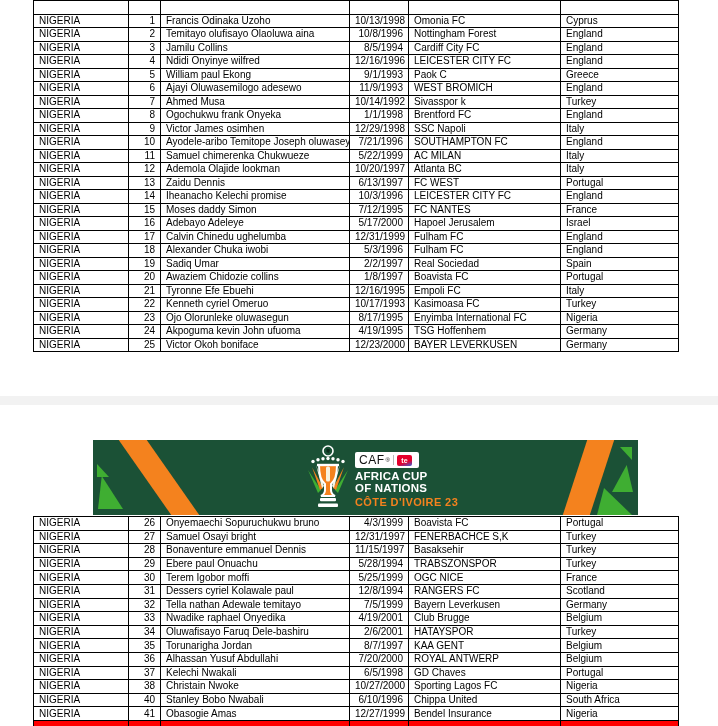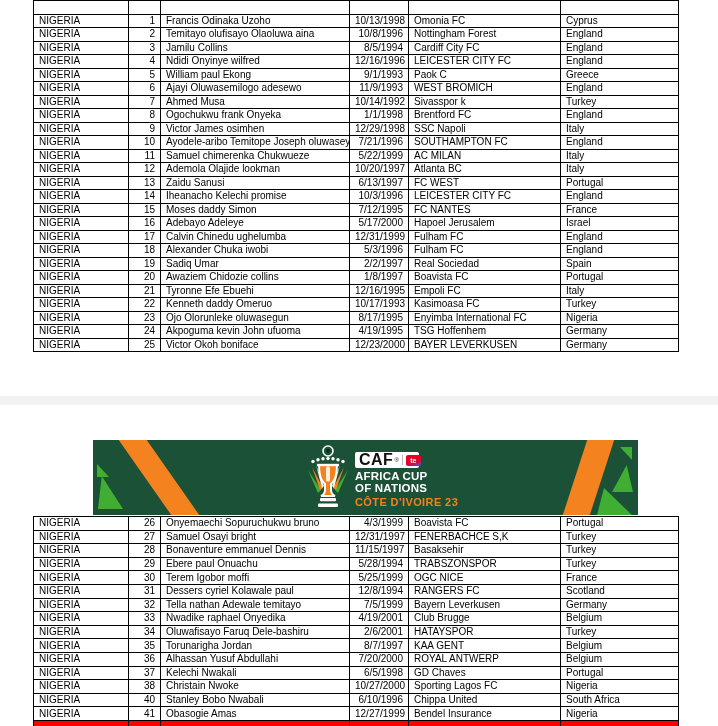--- a/index.html
+++ b/index.html
@@ -49,21 +49,21 @@
   .tri-l2{left:5px;top:36px;width:25px;height:33px;clip-path:polygon(15% 0,100% 100%,0 100%)}
   .tri-r1{left:527px;top:7px;width:12px;height:13px;clip-path:polygon(100% 0,100% 100%,0 0)}
   .tri-r2{left:519px;top:25px;width:21px;height:27px;clip-path:polygon(70% 0,100% 100%,0 100%)}
   .tri-r3{left:504px;top:48px;width:35px;height:27px;clip-path:polygon(20% 0,100% 100%,0 100%)}
   .trophy{position:absolute;left:213px;top:4px}
   .caf-block{position:absolute;left:262px;top:12px;width:150px}
   .caf-box{
     width:64px;height:16px;background:#fff;border-radius:2px;
     display:flex;align-items:center;padding:0 4px;box-sizing:border-box;margin-bottom:3px;
   }
-  .caf-word{font-weight:bold;font-size:16px;letter-spacing:.5px;color:#101010;line-height:1}
+  .caf-word{font-weight:normal;font-size:12px;letter-spacing:.5px;color:#101010;line-height:1}
   .caf-reg{font-size:6px;color:#101010;vertical-align:top;margin-left:1px}
   .caf-sep{width:1px;height:10px;background:#b9b9b9;margin:0 3px;flex:none}
   .te-logo{
     width:15px;height:11px;border-radius:2px;flex:none;
     background:linear-gradient(160deg,#e4002b 0 62%,#3a5fd9 100%);
     color:#fff;font-size:7px;font-weight:bold;display:flex;align-items:center;justify-content:center;line-height:1;
   }
   .banner-title{color:#fff;font-weight:bold;font-size:11.5px;line-height:11.5px;letter-spacing:.2px}
   .banner-sub{color:var(--accent-orange);font-weight:bold;font-size:11px;letter-spacing:.4px;margin-top:2px}
 </style>
@@ -182,21 +182,21 @@
         <td class="c-team">NIGERIA</td>
         <td class="c-num">12</td>
         <td class="c-name">Ademola Olajide lookman</td>
         <td class="c-date">10/20/1997</td>
         <td class="c-club">Atlanta BC</td>
         <td class="c-country">Italy</td>
       </tr>
       <tr>
         <td class="c-team">NIGERIA</td>
         <td class="c-num">13</td>
-        <td class="c-name">Zaidu Sanusi</td>
+        <td class="c-name">Zaidu Dennis</td>
         <td class="c-date">6/13/1997</td>
         <td class="c-club">FC WEST</td>
         <td class="c-country">Portugal</td>
       </tr>
       <tr>
         <td class="c-team">NIGERIA</td>
         <td class="c-num">14</td>
         <td class="c-name">Iheanacho Kelechi promise</td>
         <td class="c-date">10/3/1996</td>
         <td class="c-club">LEICESTER CITY FC</td>
@@ -254,21 +254,21 @@
         <td class="c-team">NIGERIA</td>
         <td class="c-num">21</td>
         <td class="c-name">Tyronne Efe Ebuehi</td>
         <td class="c-date">12/16/1995</td>
         <td class="c-club">Empoli FC</td>
         <td class="c-country">Italy</td>
       </tr>
       <tr>
         <td class="c-team">NIGERIA</td>
         <td class="c-num">22</td>
-        <td class="c-name">Kenneth daddy Omeruo</td>
+        <td class="c-name">Kenneth cyriel Omeruo</td>
         <td class="c-date">10/17/1993</td>
         <td class="c-club">Kasimoasa FC</td>
         <td class="c-country">Turkey</td>
       </tr>
       <tr>
         <td class="c-team">NIGERIA</td>
         <td class="c-num">23</td>
         <td class="c-name">Ojo Olorunleke oluwasegun</td>
         <td class="c-date">8/17/1995</td>
         <td class="c-club">Enyimba International FC</td>

